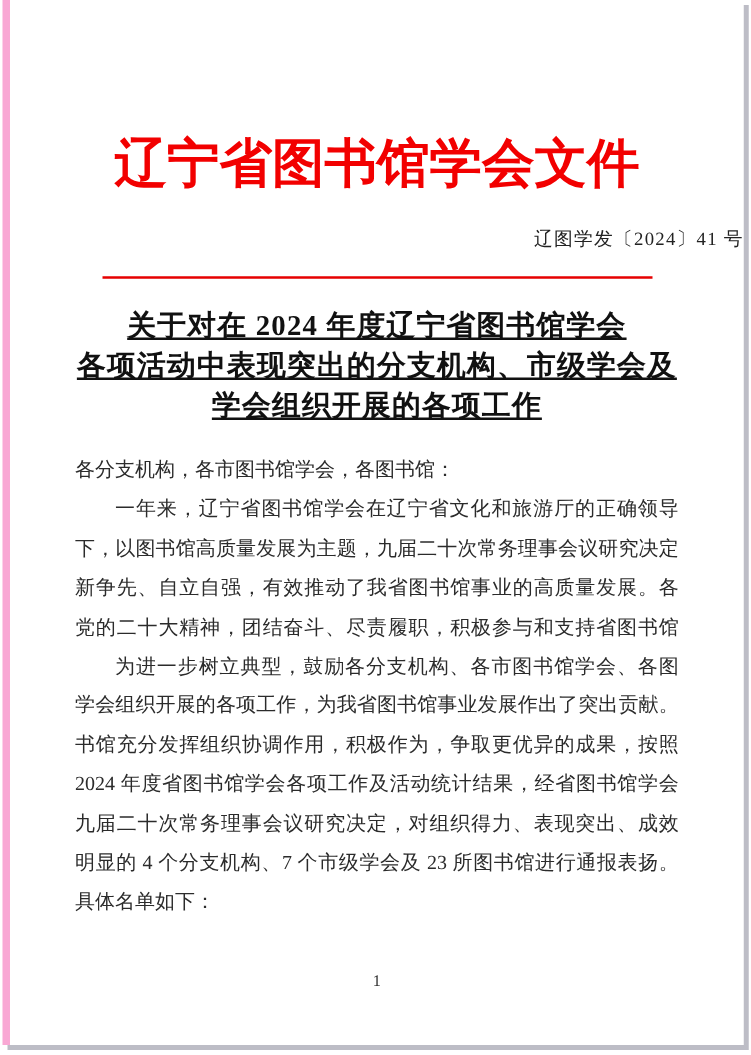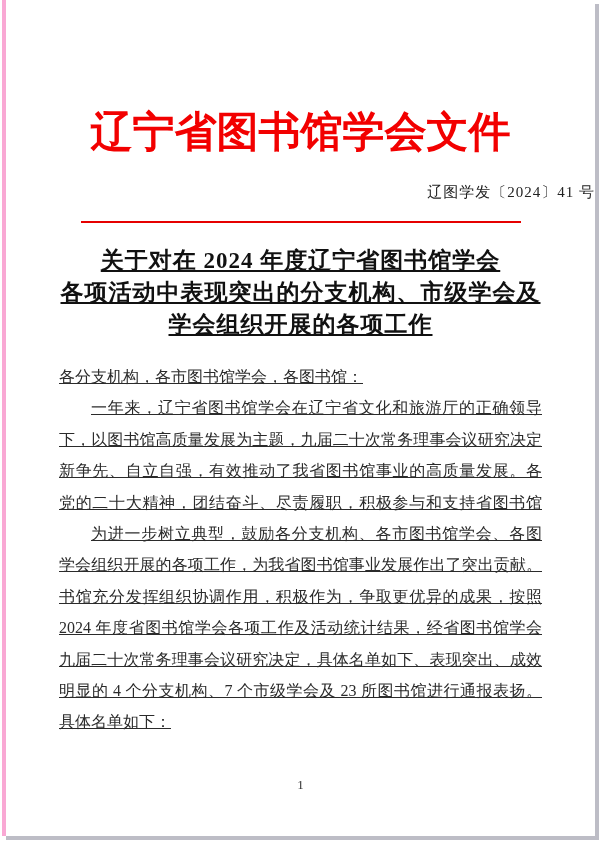--- a/index.html
+++ b/index.html
@@ -8,21 +8,21 @@
     background: #ffffff;
     font-family: "Liberation Serif", "DejaVu Serif", serif;
     overflow: hidden;
     position: relative;
   }
   .page {
     position: absolute;
     left: 2px; top: 0;
     width: 593px; height: 836px;
     background: #ffffff;
-    border-left: 4px solid #f9a8d4;
+    border-left: 6px solid #f9a8d4;
     box-shadow: 4px 4px 0 #bdbdc6;
     box-sizing: border-box;
   }
   .org-title {
     margin: 0;
     padding-top: 108px;
     text-align: center;
     font-size: 42px;
     line-height: 48px;
     font-weight: bold;
@@ -53,21 +53,20 @@
     color: #111111;
     letter-spacing: 1px;
     text-decoration: underline;
   }
   .body-text {
     width: 483px;
     margin: 20px auto 5px auto;
     font-size: 16px;
     line-height: 31.4px;
     color: #2b2b2b;
-    text-decoration: underline;
   }
   .bl { text-align: justify; }
   .bl.j { text-align-last: justify; }
   .bl.ind { text-indent: 2em; }
   .page-num {
     position: absolute;
     left: 0; right: 0;
     top: 777px;
     text-align: center;
     font-size: 13px;
@@ -94,20 +93,20 @@
   <div class="body-text">
     <div class="bl">各分支机构，各市图书馆学会，各图书馆：</div>
     <div class="bl j ind">一年来，辽宁省图书馆学会在辽宁省文化和旅游厅的正确领导</div>
     <div class="bl j">下，以图书馆高质量发展为主题，九届二十次常务理事会议研究决定</div>
     <div class="bl j">新争先、自立自强，有效推动了我省图书馆事业的高质量发展。各</div>
     <div class="bl j">党的二十大精神，团结奋斗、尽责履职，积极参与和支持省图书馆</div>
     <div class="bl j ind">为进一步树立典型，鼓励各分支机构、各市图书馆学会、各图</div>
     <div class="bl j">学会组织开展的各项工作，为我省图书馆事业发展作出了突出贡献。</div>
     <div class="bl j">书馆充分发挥组织协调作用，积极作为，争取更优异的成果，按照</div>
     <div class="bl j">2024 年度省图书馆学会各项工作及活动统计结果，经省图书馆学会</div>
-    <div class="bl j">九届二十次常务理事会议研究决定，具体名单如下、表现突出、成效</div>
+    <div class="bl j">九届二十次常务理事会议研究决定，对组织得力、表现突出、成效</div>
     <div class="bl j">明显的 4 个分支机构、7 个市级学会及 23 所图书馆进行通报表扬。</div>
     <div class="bl">具体名单如下：</div>
   </div>
 
   <div class="page-num">1</div>
 
 </div>
 
 </body></html>

